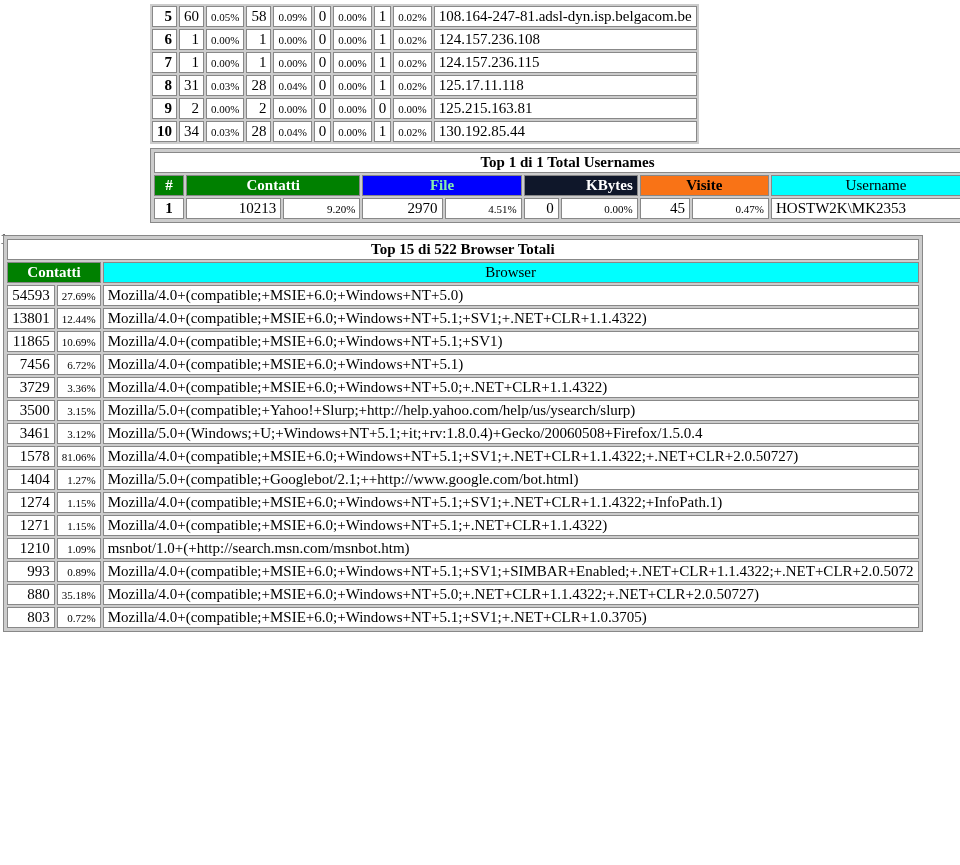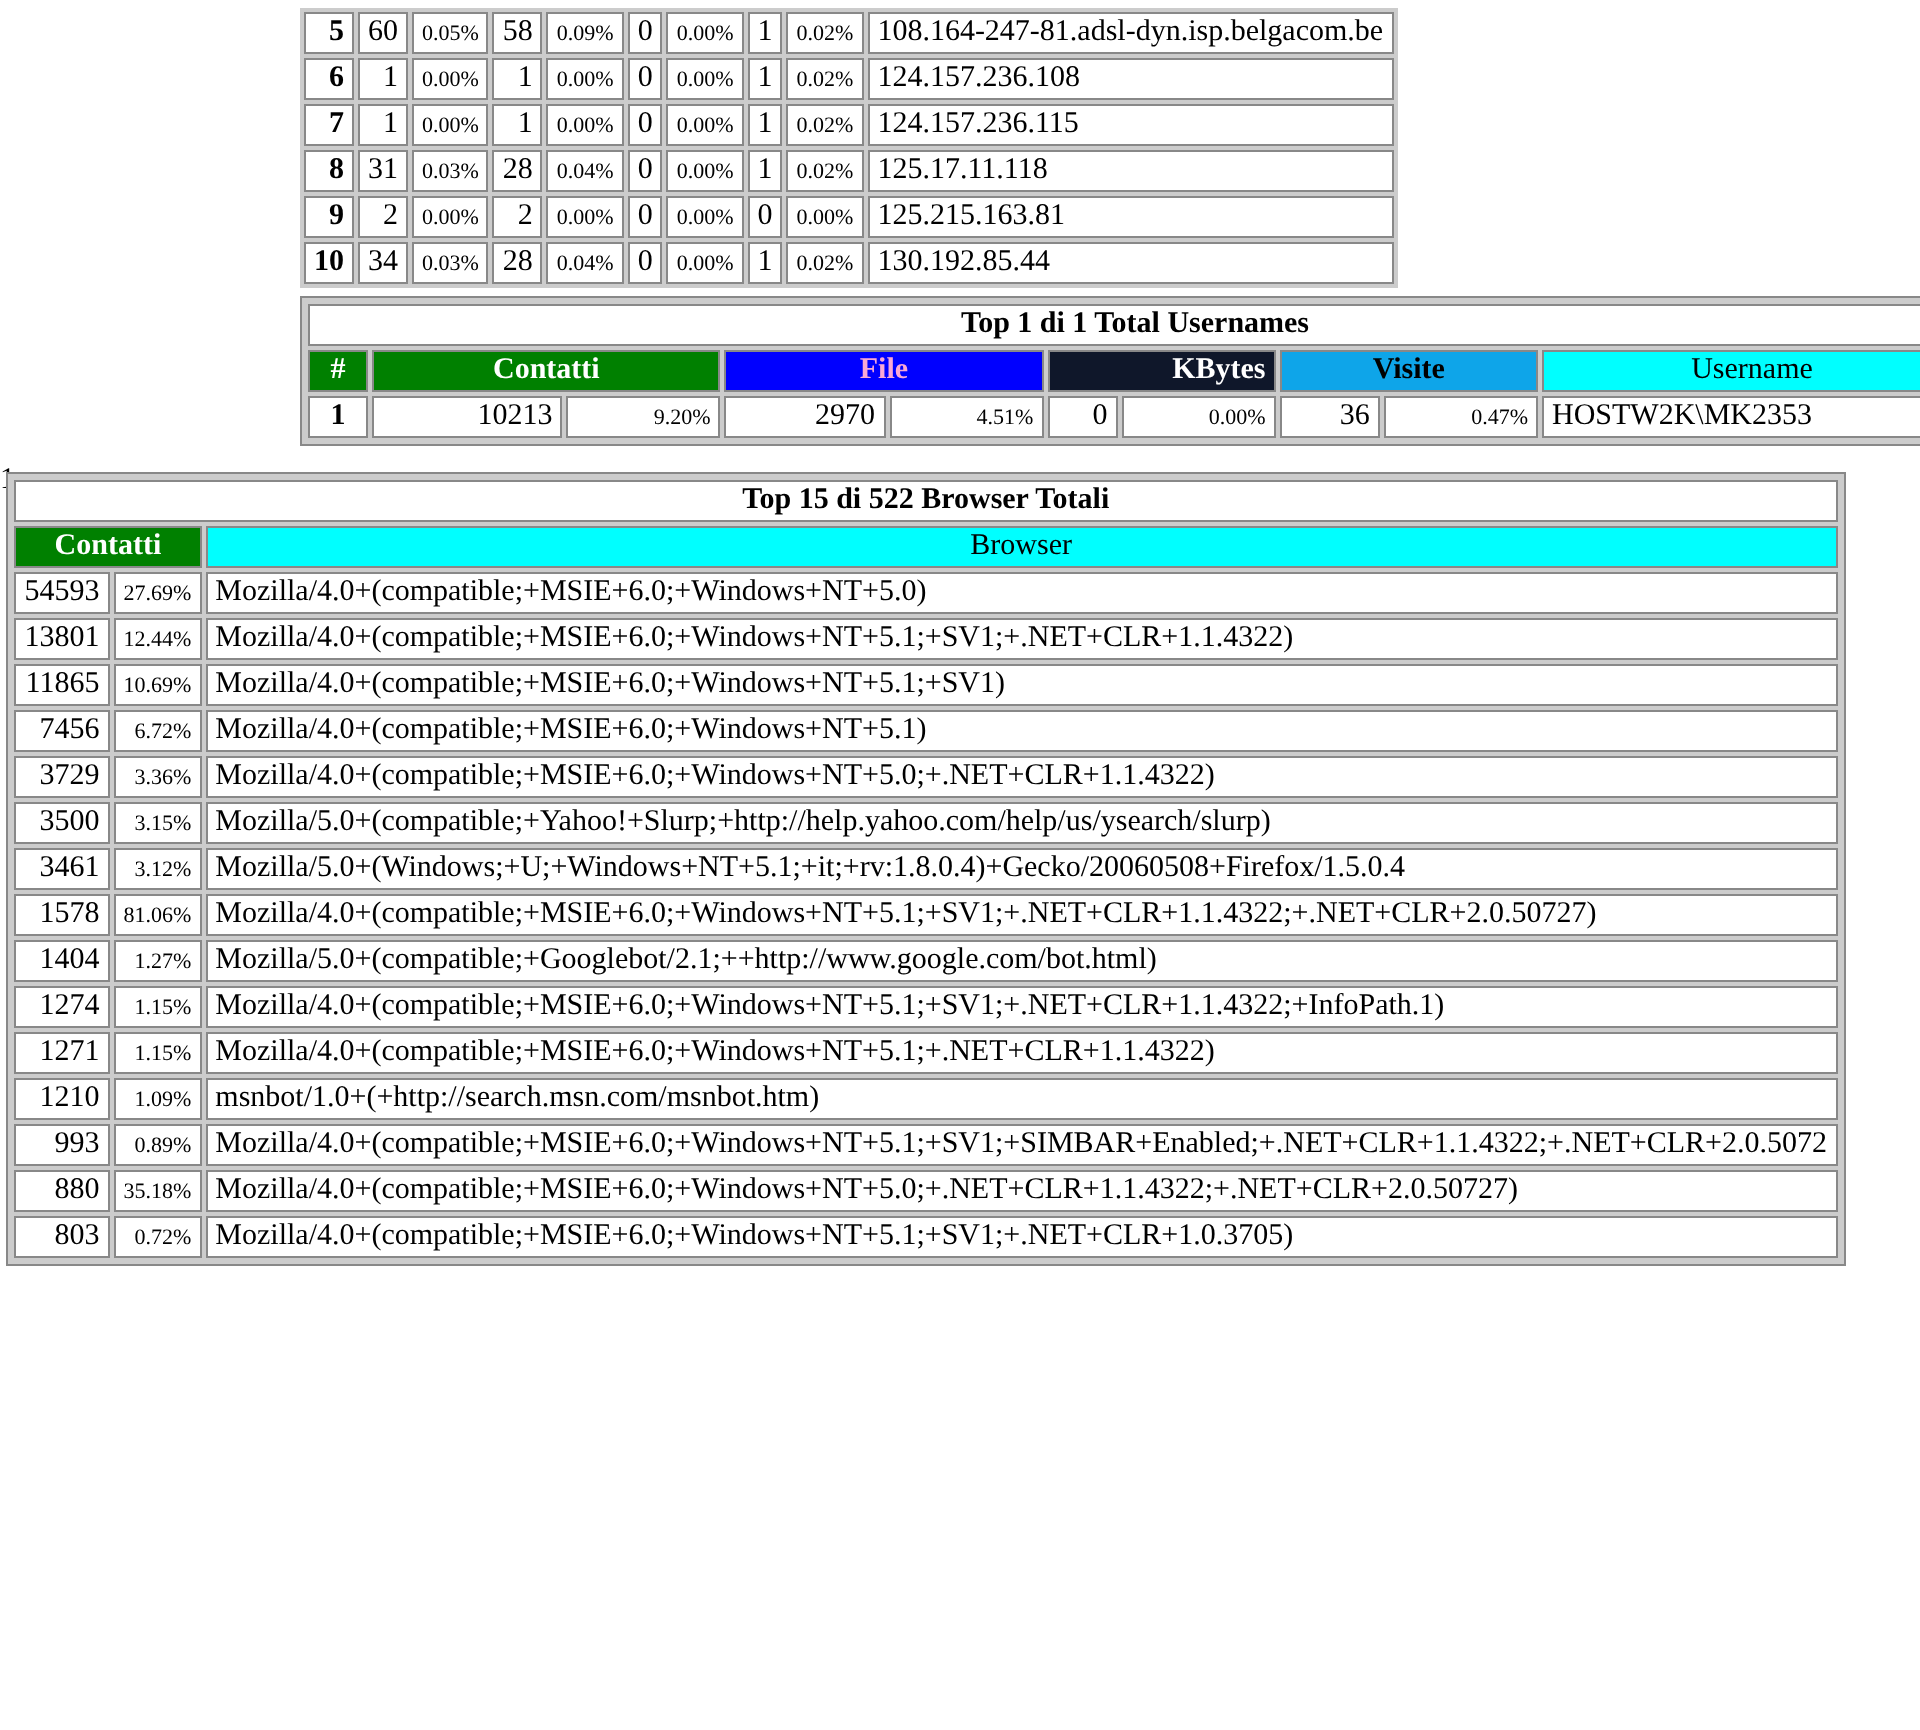--- a/index.html
+++ b/index.html
@@ -19,23 +19,23 @@
     background: #fff;
     padding: 1px 4px;
     font-weight: normal;
     font-size: 15px;
     white-space: nowrap;
   }
   .num-r { text-align: right; }
   .num-c { text-align: center; }
   .pct-small { font-size: 11px; text-align: right; }
   .hdr-green { background: #008000; color: #fff; text-align: center; font-weight: bold;}
-  .hdr-blue  { background: #0000ff; color: #f9a8d4; text-align: center; font-weight: bold;}
+  .hdr-blue  { background: #0000ff; color: #86efac; text-align: center; font-weight: bold;}
   .hdr-red   { background: #0f172a; color: #fff; text-align: right; font-weight: bold;}
-  .hdr-yellow{ background: #0ea5e9; color: #000; text-align: center; font-weight: bold;}
+  .hdr-yellow{ background: #f97316; color: #000; text-align: center; font-weight: bold;}
   .hdr-cyan  { background: #00ffff; color: #000; text-align: center; font-weight: normal;}
   .title-cell { text-align: center; font-weight: bold; }
   .left-text { text-align: left; }
   .outer-wrap {
     display: inline-block;
     border: 1px solid #888;
     padding: 1px;
     margin: 4px 0 4px 0;
     background: #ccc;
   }
@@ -143,21 +143,21 @@
     </tbody>
         <tbody id="users-body">
           <tr>
             <td class="num-c"><b>1</b></td>
             <td class="num-r">10213</td>
             <td class="pct-small">9.20%</td>
             <td class="num-r">2970</td>
             <td class="pct-small">4.51%</td>
             <td class="num-r">0</td>
             <td class="pct-small">0.00%</td>
-            <td class="num-r">36</td>
+            <td class="num-r">45</td>
             <td class="pct-small">0.47%</td>
             <td class="left-text">HOSTW2K\MK2353</td>
           </tr>
         </tbody>
   </table>
 </div>
 </div>
 
 <div class="browsers-wrap">
   <span style="font-family:serif;font-size:15px;vertical-align:top;">1</span>

